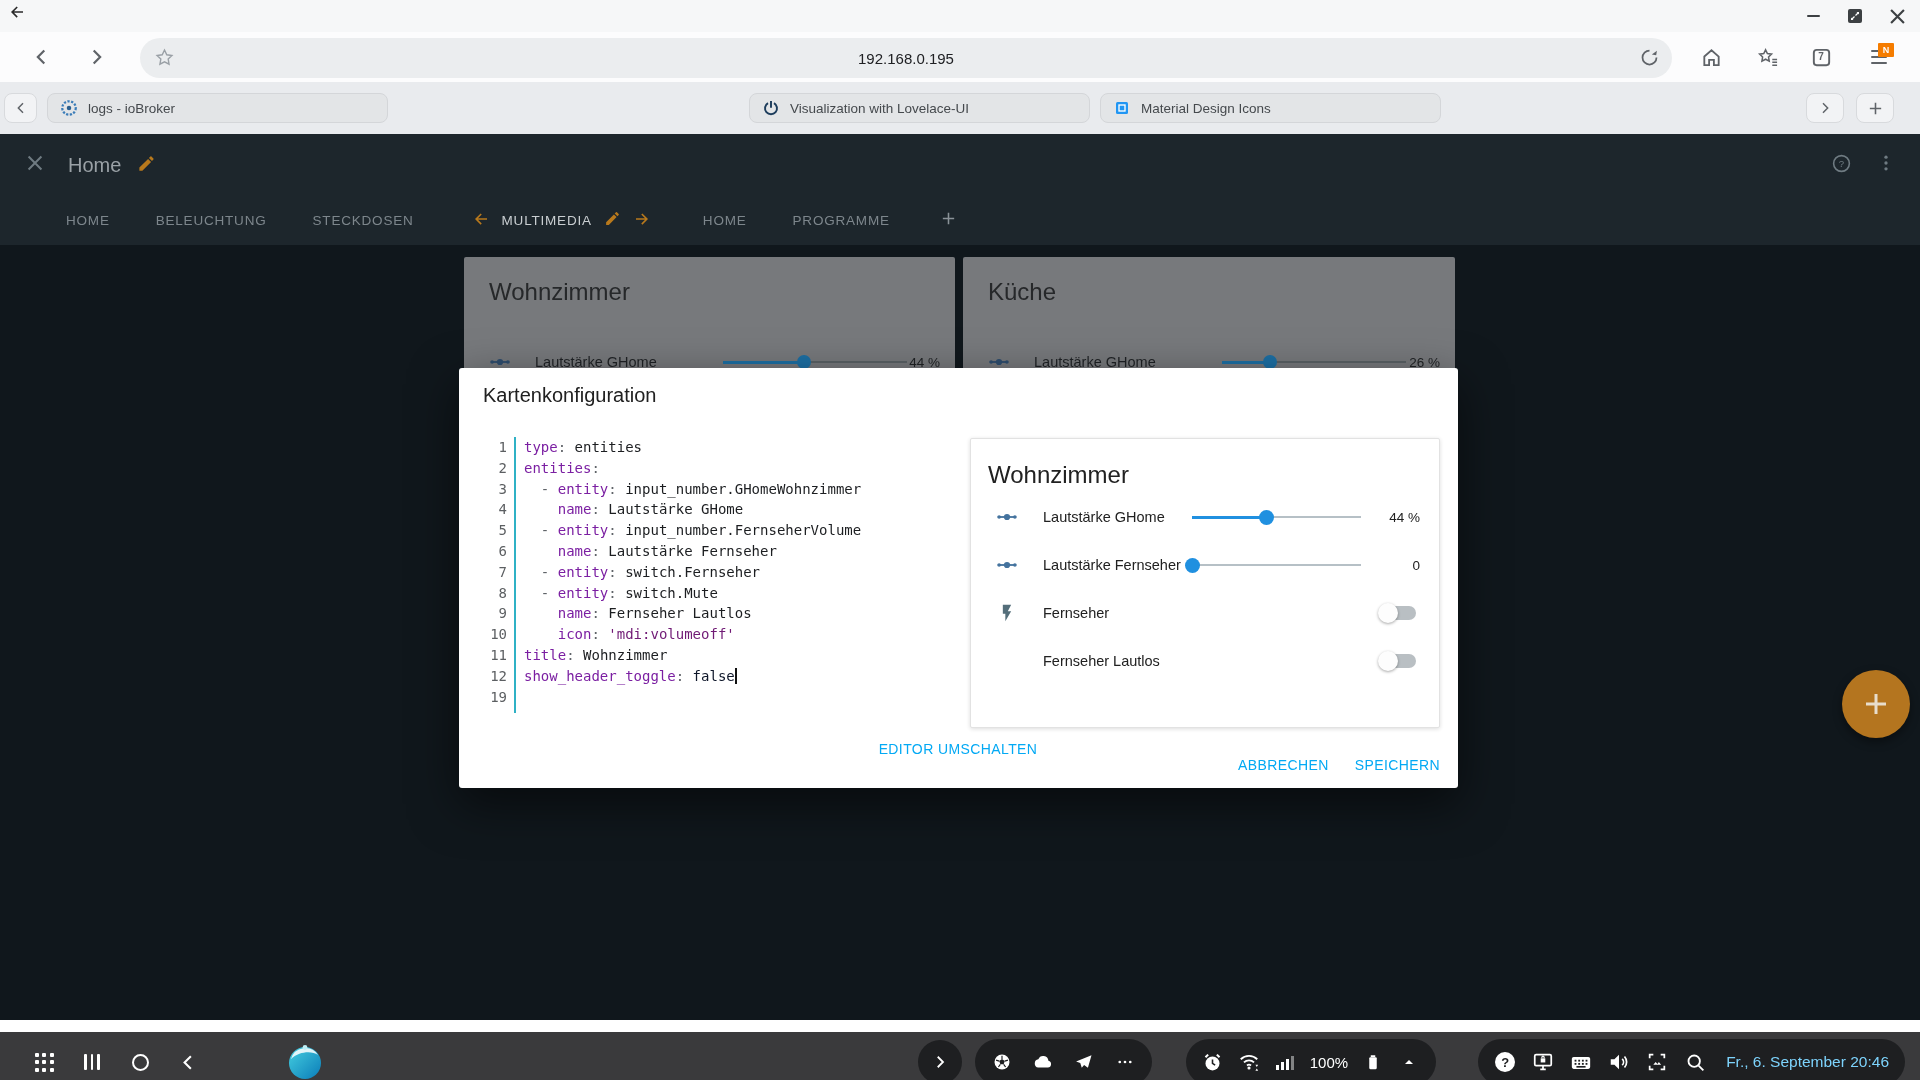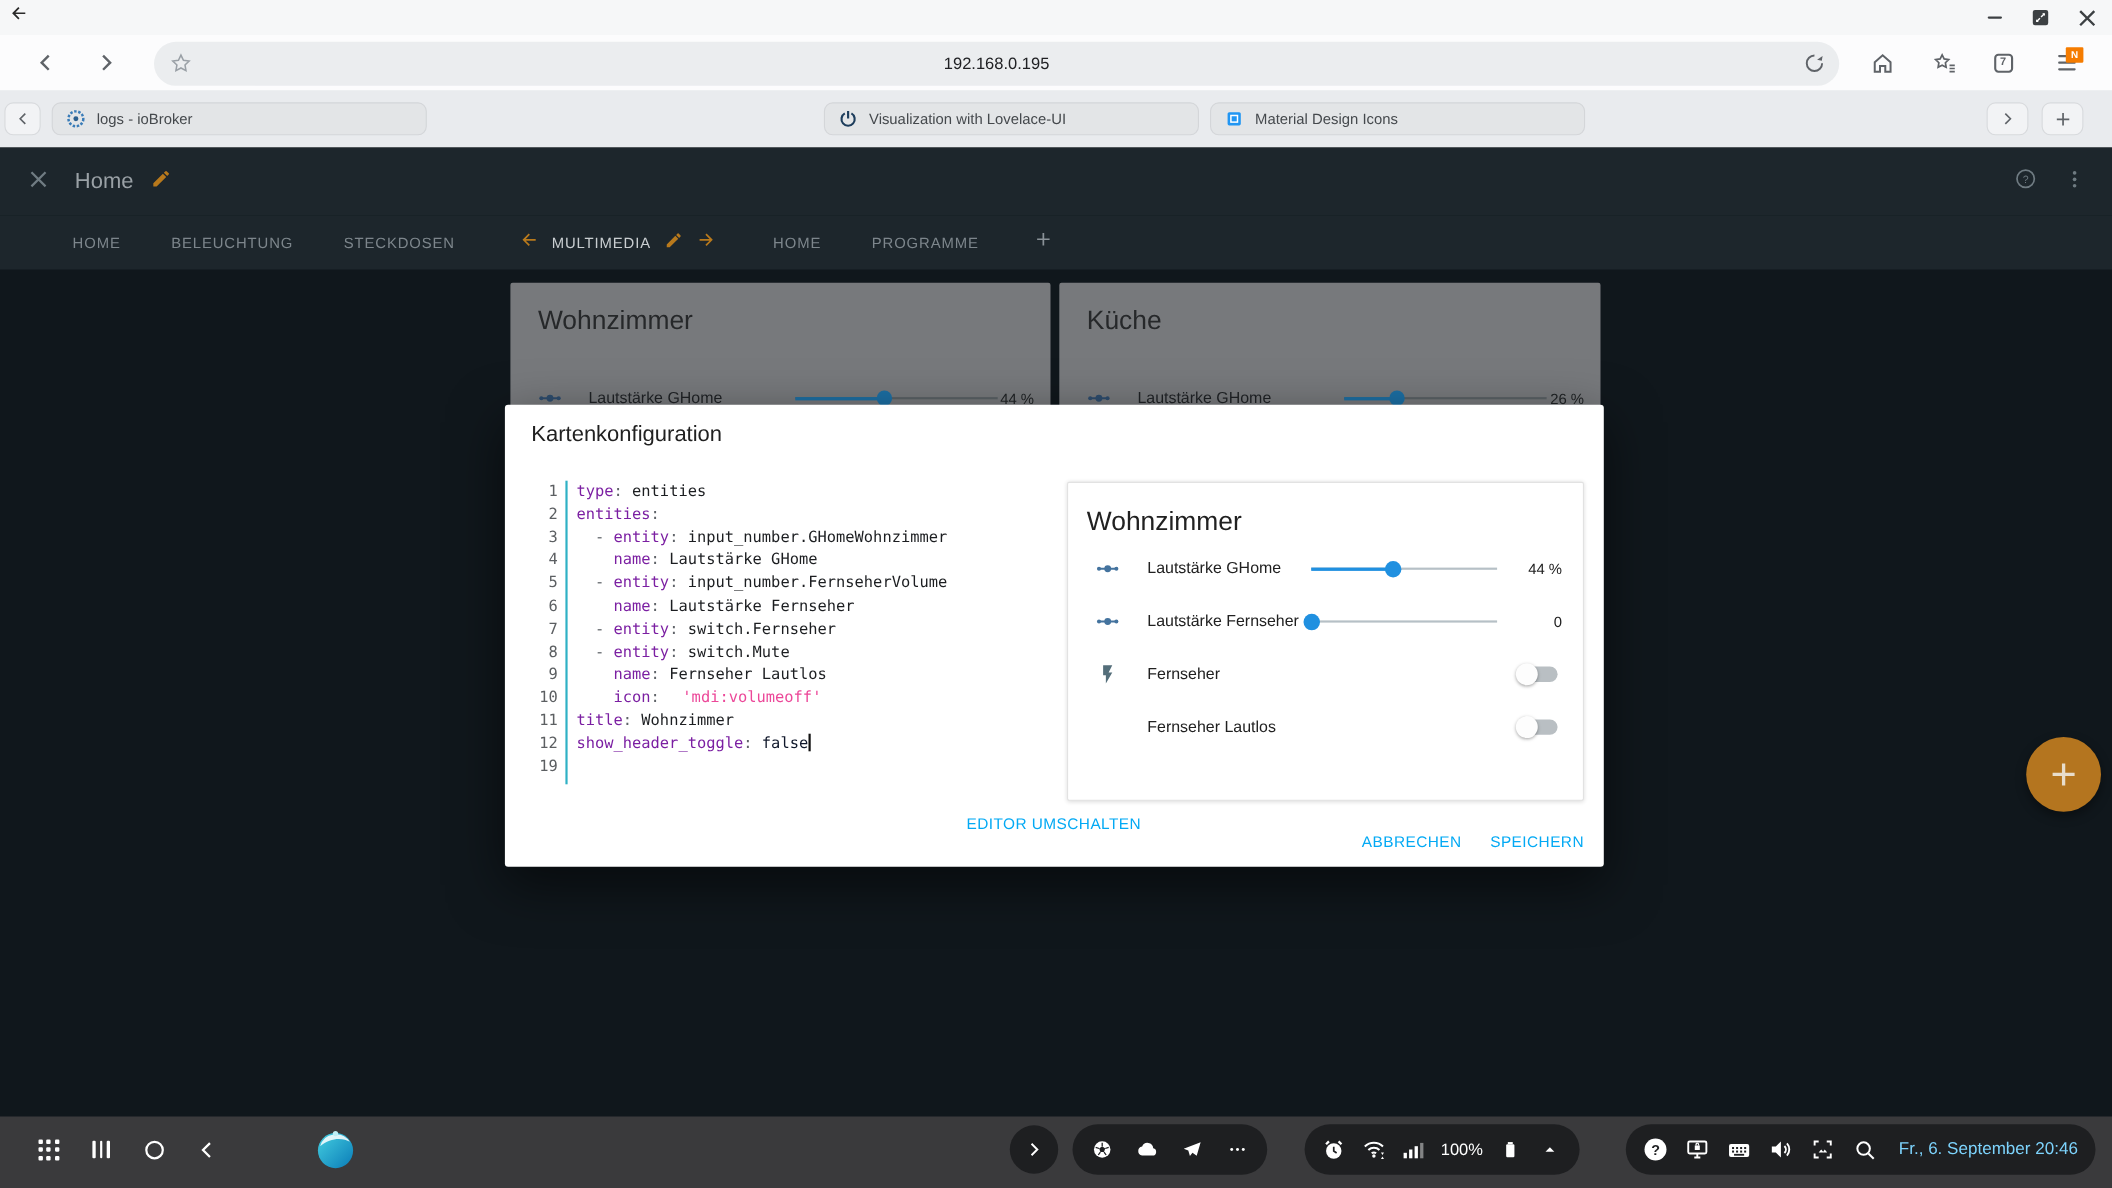--- a/index.html
+++ b/index.html
@@ -68,21 +68,21 @@
   .dialog { position:absolute; left:459px; top:234px; width:999px; height:420px; background:#fff; border-radius:3px; box-shadow:0 16px 48px rgba(0,0,0,.55); z-index:30; }
   .dlg-title { position:absolute; left:24px; top:16px; font-size:20px; font-weight:500; color:#212121; }
   .editor { position:absolute; left:21px; top:69px; width:478px; height:276px; display:flex; font-family:"DejaVu Sans Mono", monospace; font-size:14px; line-height:20.8px; background:#fff; }
   .gutter { width:36px; text-align:right; padding-right:7px; color:#5c5f62; border-right:2px solid #2fb1c5; }
   .code-area { flex:1; padding-left:8px; white-space:pre; overflow:hidden; }
   .code-line { height:20.8px; }
   .tk-key { color:#7b1fa2; }
   .tk-atom { color:#0f172a; }
   .tk-pun { color:#5f6368; }
   .tk-val { color:#1c1e21; }
-  .tk-str { color:#ec4899;margin-left:12px; }
+  .tk-str { color:#701a75; }
   .tk-cursor { display:inline-block; width:0; border-left:2px solid #111; height:16px; vertical-align:-3px; }
 
   .preview-card { position:absolute; left:511px; top:70px; width:470px; height:290px; background:#fff; border:1px solid #e2e2e2; border-radius:2px; box-shadow:0 1px 4px rgba(0,0,0,.14); }
   .p-title { padding:22px 16px 4px 17px; font-size:24px; color:#212121; }
   .p-row { display:flex; align-items:center; height:48px; padding:0 19px 0 16px; }
   .p-icon { width:40px; display:flex; justify-content:center; }
   .p-label { width:149px; margin-left:16px; font-size:14.5px; color:#212121; white-space:nowrap; }
   .p-label.trunc { width:149px; max-width:149px; overflow:hidden; text-overflow:ellipsis; }
   .p-slider { position:relative; width:169px; height:20px; }
   .p-slider .trk { position:absolute; left:0; right:0; top:9px; height:2px; background:#b6c0c6; }
@@ -92,21 +92,21 @@
   .p-toggle-box { flex:1; display:flex; justify-content:flex-end; padding-right:4px; }
   .toggle { position:relative; width:36px; height:14px; }
   .toggle .t-track { position:absolute; left:0; right:0; top:0; height:14px; border-radius:7px; background:#b9bfc3; }
   .toggle .t-knob { position:absolute; left:-2px; top:-3px; width:20px; height:20px; border-radius:50%; background:#fdfdfd; box-shadow:0 1px 3px rgba(0,0,0,.35); }
 
   .dlg-buttons { position:absolute; left:17px; right:18px; bottom:15px; display:flex; align-items:center;flex-direction:column; }
   .dlg-btn { font-size:14px; font-weight:500; letter-spacing:.4px; color:#03a9f4; cursor:pointer; }
   .dlg-right { margin-left:auto; display:flex; gap:26px; }
 
   
-  .taskbar { position:absolute; left:0; bottom:0; right:0; height:65px; background:#3a3a3c; }
+  .taskbar { position:absolute; left:0; bottom:0; right:0; height:48px; background:#3a3a3c; }
   .tb-left { position:absolute; left:34px; top:0; height:60px; display:flex; align-items:center; gap:28px; }
   .tb-nav { width:20px; height:20px; display:flex; align-items:center; justify-content:center; }
   .app-launch { margin-left:60px; }
   .tb-right { position:absolute; right:15px; top:7px; height:46px; display:flex; align-items:center; }
   .pill { background:#1e1f21; border-radius:23px; height:46px; display:flex; align-items:center; padding:0 16px; }
   .pill .ic { display:flex; align-items:center; justify-content:center; width:22px; height:22px; }
   .chev-pill { width:44px; height:44px; border-radius:50%; background:#1e1f21; display:flex; align-items:center; justify-content:center; }
   .pill-a { margin-left:13px; gap:19px; }
   .pill-b { margin-left:34px; gap:14px; }
   .pill-c { margin-left:42px; gap:16px; }

